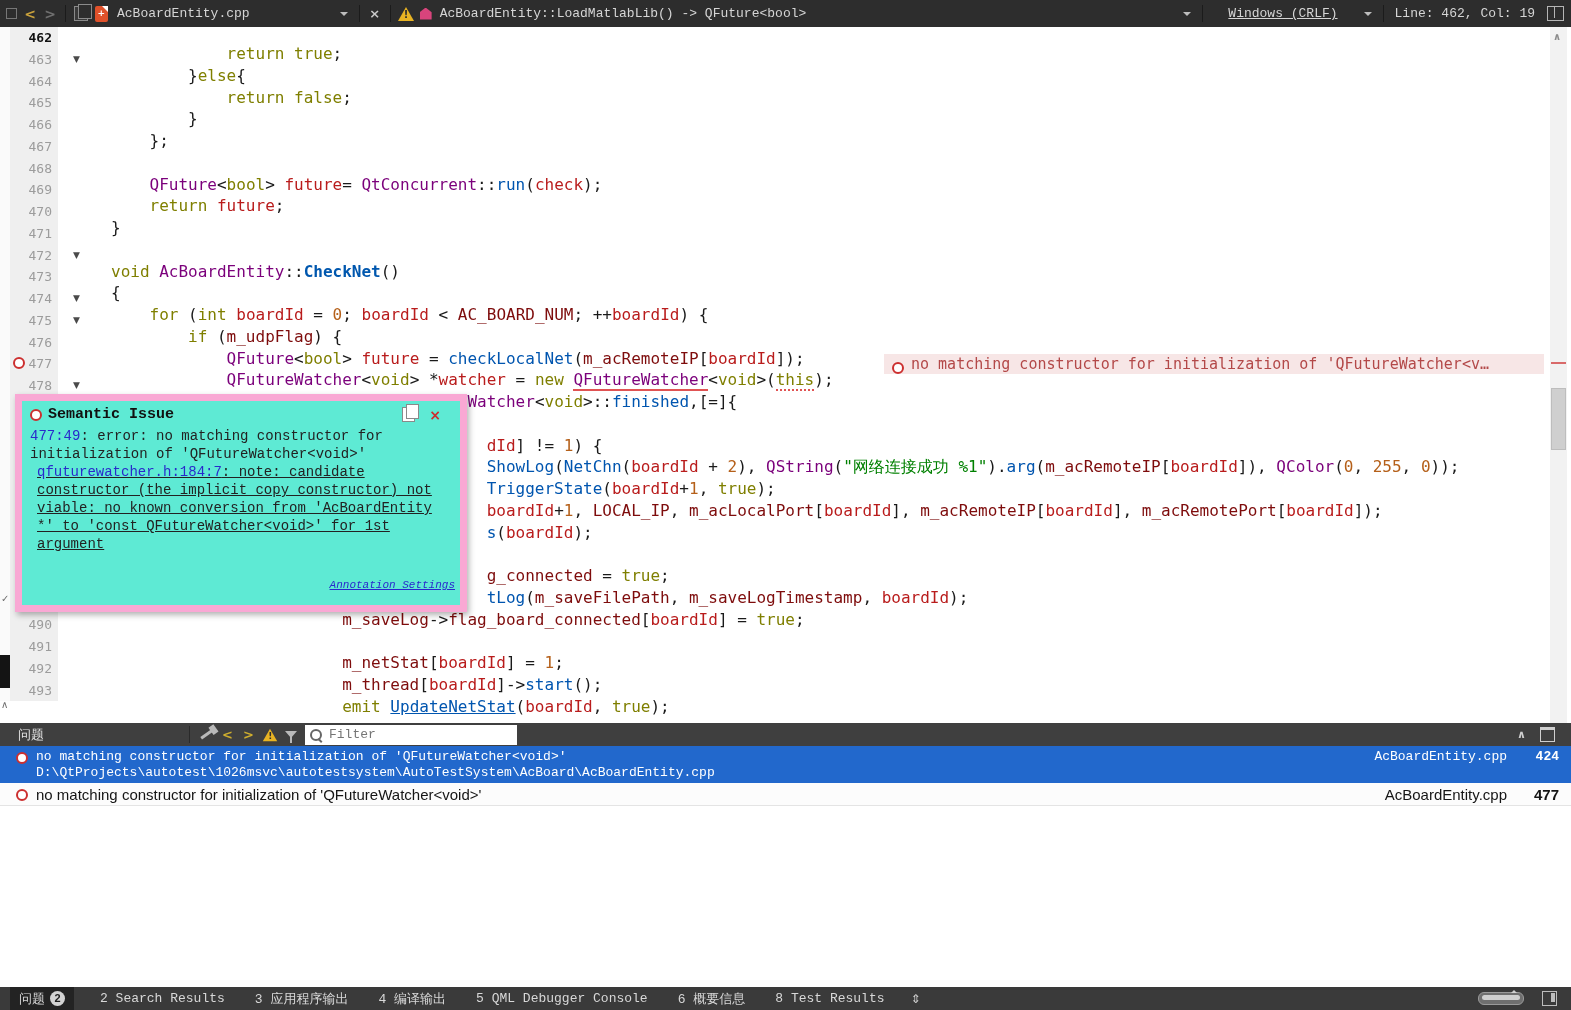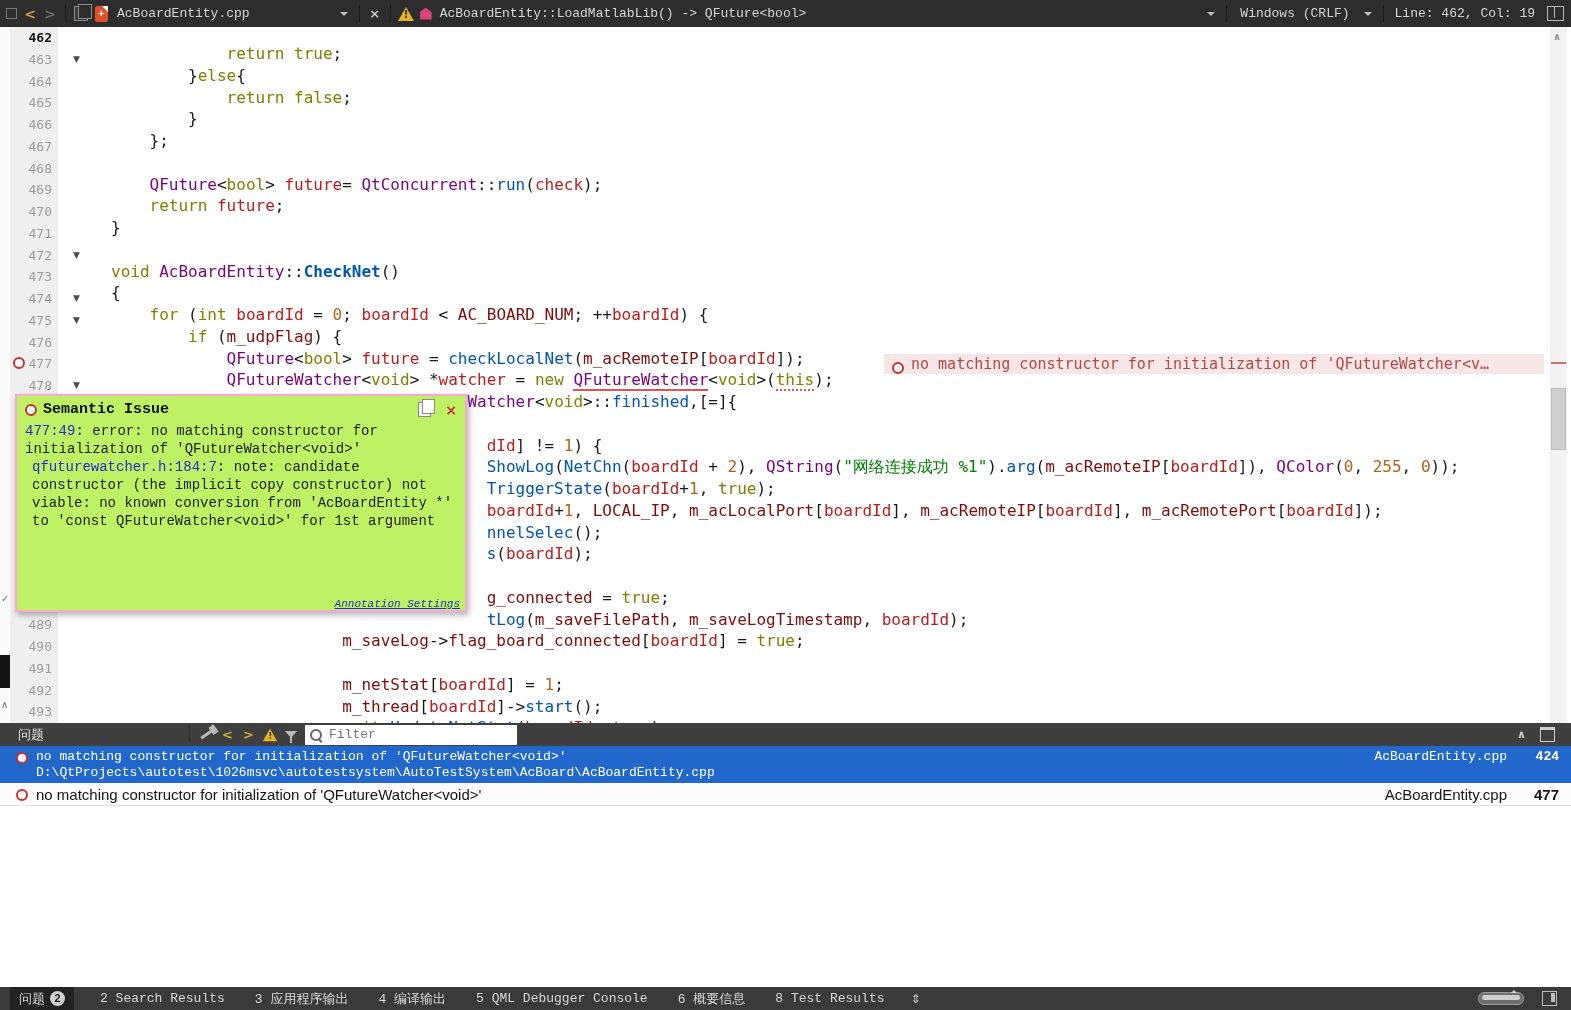--- a/index.html
+++ b/index.html
@@ -55,32 +55,32 @@
   .vs-up{position:absolute;top:4px;left:3px;color:#8a8a8a;font:bold 10px "DejaVu Sans",sans-serif;}
   .vs-mark{position:absolute;left:1px;width:15px;height:2px;background:#d96a6a;}
   .vs-thumb{position:absolute;left:1px;width:15px;height:62px;background:#cfcfcf;border:1px solid #bdbdbd;box-sizing:border-box;}
 
   
   .edge-rect{position:absolute;left:0;top:628px;width:10px;height:33px;background:#141414;z-index:6;}
   .edge-check{position:absolute;left:1px;top:566px;color:#6f6f6f;font:10px "DejaVu Sans",sans-serif;z-index:6;}
   .edge-chev{position:absolute;left:1px;top:672px;color:#6f6f6f;font:10px "DejaVu Sans",sans-serif;z-index:6;}
 
   
-  .popup{position:absolute;left:15px;top:367px;width:452px;min-height:218px;background:#bef264;border:2px solid #f9a8d4;
-         box-shadow:2px 3px 6px rgba(0,0,0,.3);z-index:7;box-sizing:border-box;padding:5px 8px 20px 8px;}
+  .popup{position:absolute;left:15px;top:367px;width:452px;min-height:218px;background:#5eead4;border:7px solid #f9a8d4;
+         box-shadow:2px 3px 6px rgba(0,0,0,.3);z-index:7;box-sizing:border-box;padding:5px 19px 20px 8px;}
   .pp-head{display:flex;align-items:center;gap:6px;}
   .pp-title{font:bold 15px "Liberation Mono",monospace;color:#111;flex:1;}
   .pp-copy{position:relative;width:11px;height:13px;border:1px solid #8a8a8a;background:#fff;}
   .pp-copy::after{content:"";position:absolute;left:3px;top:-4px;width:11px;height:13px;border:1px solid #8a8a8a;background:#fff;}
   .pp-close{color:#cc2f2f;font:bold 14px "DejaVu Sans",sans-serif;margin-left:8px;}
   .pp-body{margin-top:4px;font:14px/18px "Liberation Mono",monospace;color:#222;}
   .pp-par{margin:0 0 0 0;}
-  .pp-par.note{padding-left:7px;}
+  .pp-par.note{padding-left:7px;text-decoration:underline;}
   .plink{color:#2929cc;}
-  .pp-settings{position:absolute;right:5px;bottom:0;color:#2929cc;font:italic 11px "Liberation Mono",monospace;text-decoration:underline;}
+  .pp-settings{position:absolute;right:5px;bottom:14px;color:#2929cc;font:italic 11px "Liberation Mono",monospace;text-decoration:underline;}
 
   
   .iss-head{position:absolute;top:723px;left:0;right:0;height:23px;background:#3f3f3f;display:flex;align-items:center;
             color:#e3e3e3;font:13px "Liberation Mono",monospace;}
   .iss-title{padding-left:18px;width:165px;}
   .ih-sep{width:1px;height:17px;background:#2a2a2a;margin:0 6px;}
   .ih-ic{display:inline-flex;align-items:center;justify-content:center;width:21px;height:20px;}
   .ih-chev{font:bold 13px "DejaVu Sans",sans-serif;color:#cfae2e;}
   .warn2{transform:scale(.9);}
   .funnel{width:0;height:0;border-left:6px solid transparent;border-right:6px solid transparent;border-top:7px solid #b9b9b9;position:relative;}
@@ -152,21 +152,21 @@
       </span>
     <span class="tb-ic">
         <span class="symic"></span>
       </span>
     <span style="margin-left:4px;">AcBoardEntity::LoadMatlabLib() -&gt; QFuture&lt;bool&gt;</span>
     <span class="tb-right">
       <span class="tb-ic">
           <span class="ddown"></span>
         </span>
       <span class="tb-sep"></span>
-      <span style="margin:0 8px;">Windows (CRLF)</span>
+      <span style="margin:0 20px;text-decoration:underline;">Windows (CRLF)</span>
       <span class="tb-ic">
           <span class="ddown"></span>
         </span>
       <span class="tb-sep"></span>
       <span style="margin:0 10px 0 6px;">Line: 462, Col: 19</span>
       <span class="tb-ic" style="margin-right:6px;">
           <span class="spliteditor"></span>
         </span>
     </span>
   </div>
@@ -301,26 +301,20 @@
           <span class="mk"></span>
           <span class="ln">482</span>
           <span class="fd"></span>
           <pre class="lt"><span class="tk_p">                                       </span><span class="tk_f">TriggerState</span><span class="tk_p">(</span><span class="tk_l">boardId</span><span class="tk_p">+</span><span class="tk_n">1</span><span class="tk_p">, </span><span class="tk_k">true</span><span class="tk_p">);</span></pre>
         </div>
         <div class="cl">
           <span class="mk"></span>
           <span class="ln">483</span>
           <span class="fd"></span>
           <pre class="lt"><span class="tk_p">                                       </span><span class="tk_l">boardId</span><span class="tk_p">+</span><span class="tk_n">1</span><span class="tk_p">, </span><span class="tk_m">LOCAL_IP</span><span class="tk_p">, </span><span class="tk_m">m_acLocalPort</span><span class="tk_p">[</span><span class="tk_l">boardId</span><span class="tk_p">], </span><span class="tk_m">m_acRemoteIP</span><span class="tk_p">[</span><span class="tk_l">boardId</span><span class="tk_p">], </span><span class="tk_m">m_acRemotePort</span><span class="tk_p">[</span><span class="tk_l">boardId</span><span class="tk_p">]);</span></pre>
-        </div>
-        <div class="cl">
-          <span class="mk"></span>
-          <span class="ln">484</span>
-          <span class="fd"></span>
-          <pre class="lt"><span class="tk_p">                                       </span><span class="tk_f">nnelSelec</span><span class="tk_p">();</span></pre>
         </div>
         <div class="cl">
           <span class="mk"></span>
           <span class="ln">485</span>
           <span class="fd"></span>
           <pre class="lt"><span class="tk_p">                                       </span><span class="tk_f">s</span><span class="tk_p">(</span><span class="tk_l">boardId</span><span class="tk_p">);</span></pre>
         </div>
         <div class="cl">
           <span class="mk"></span>
           <span class="ln">486</span>

